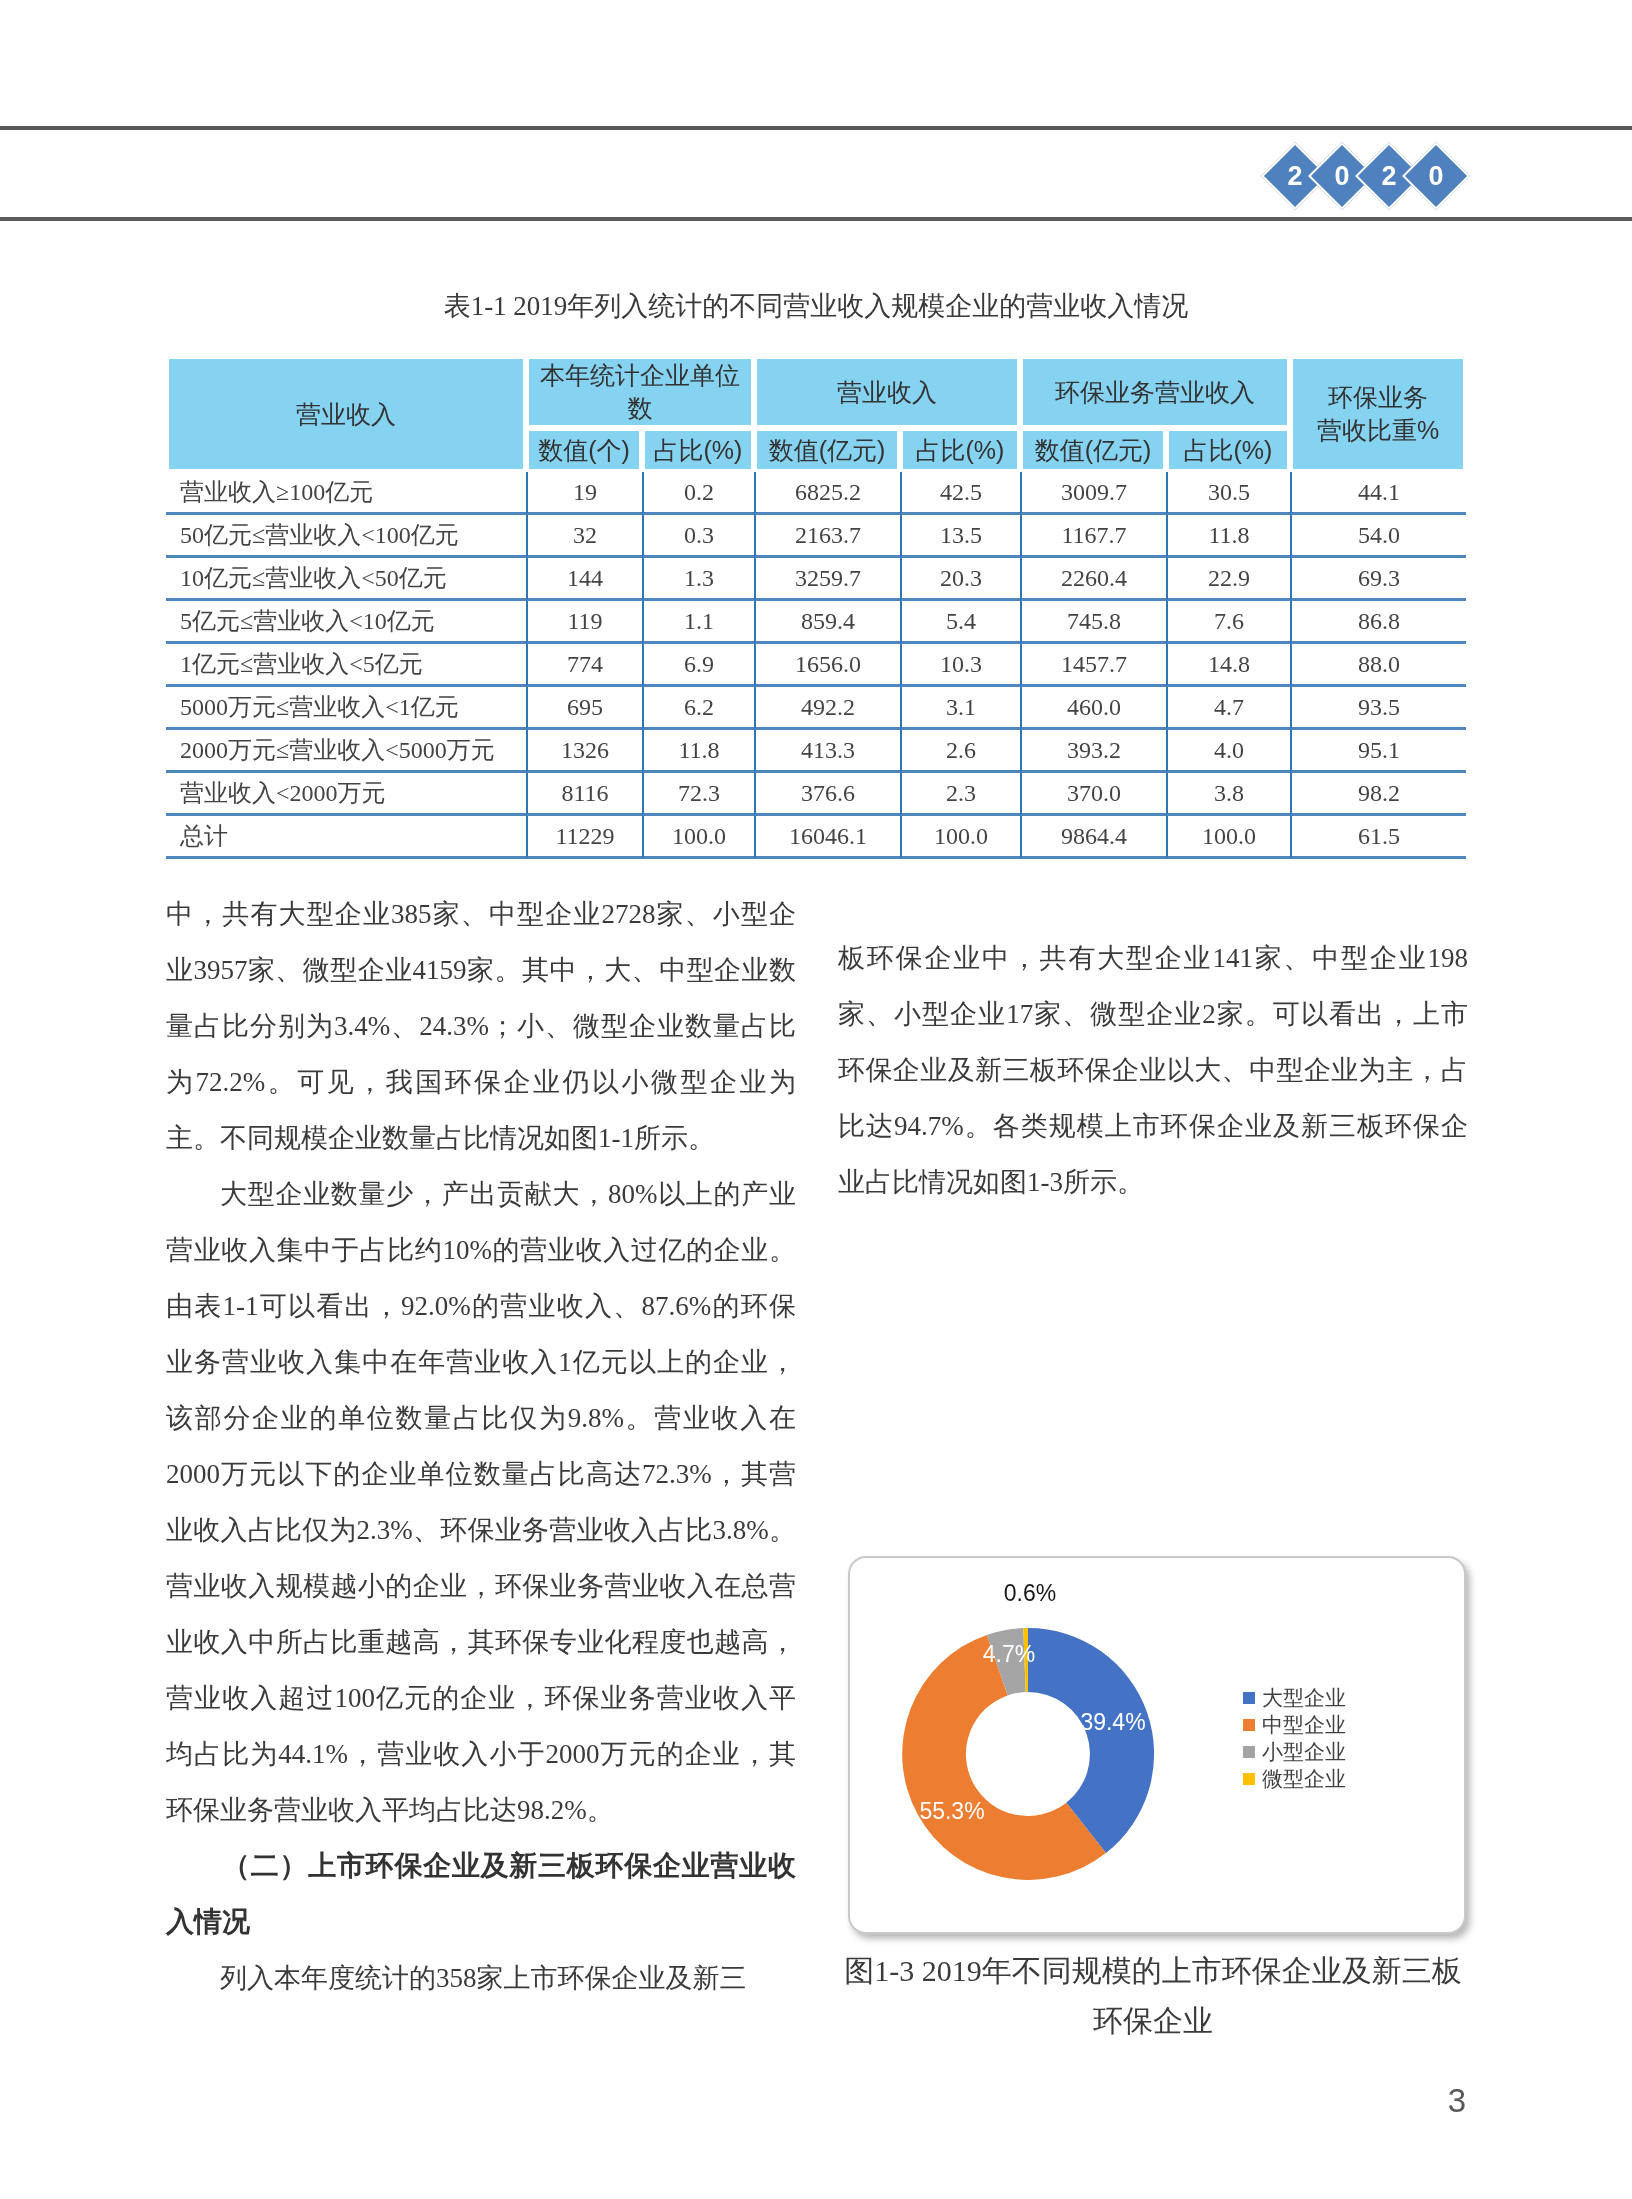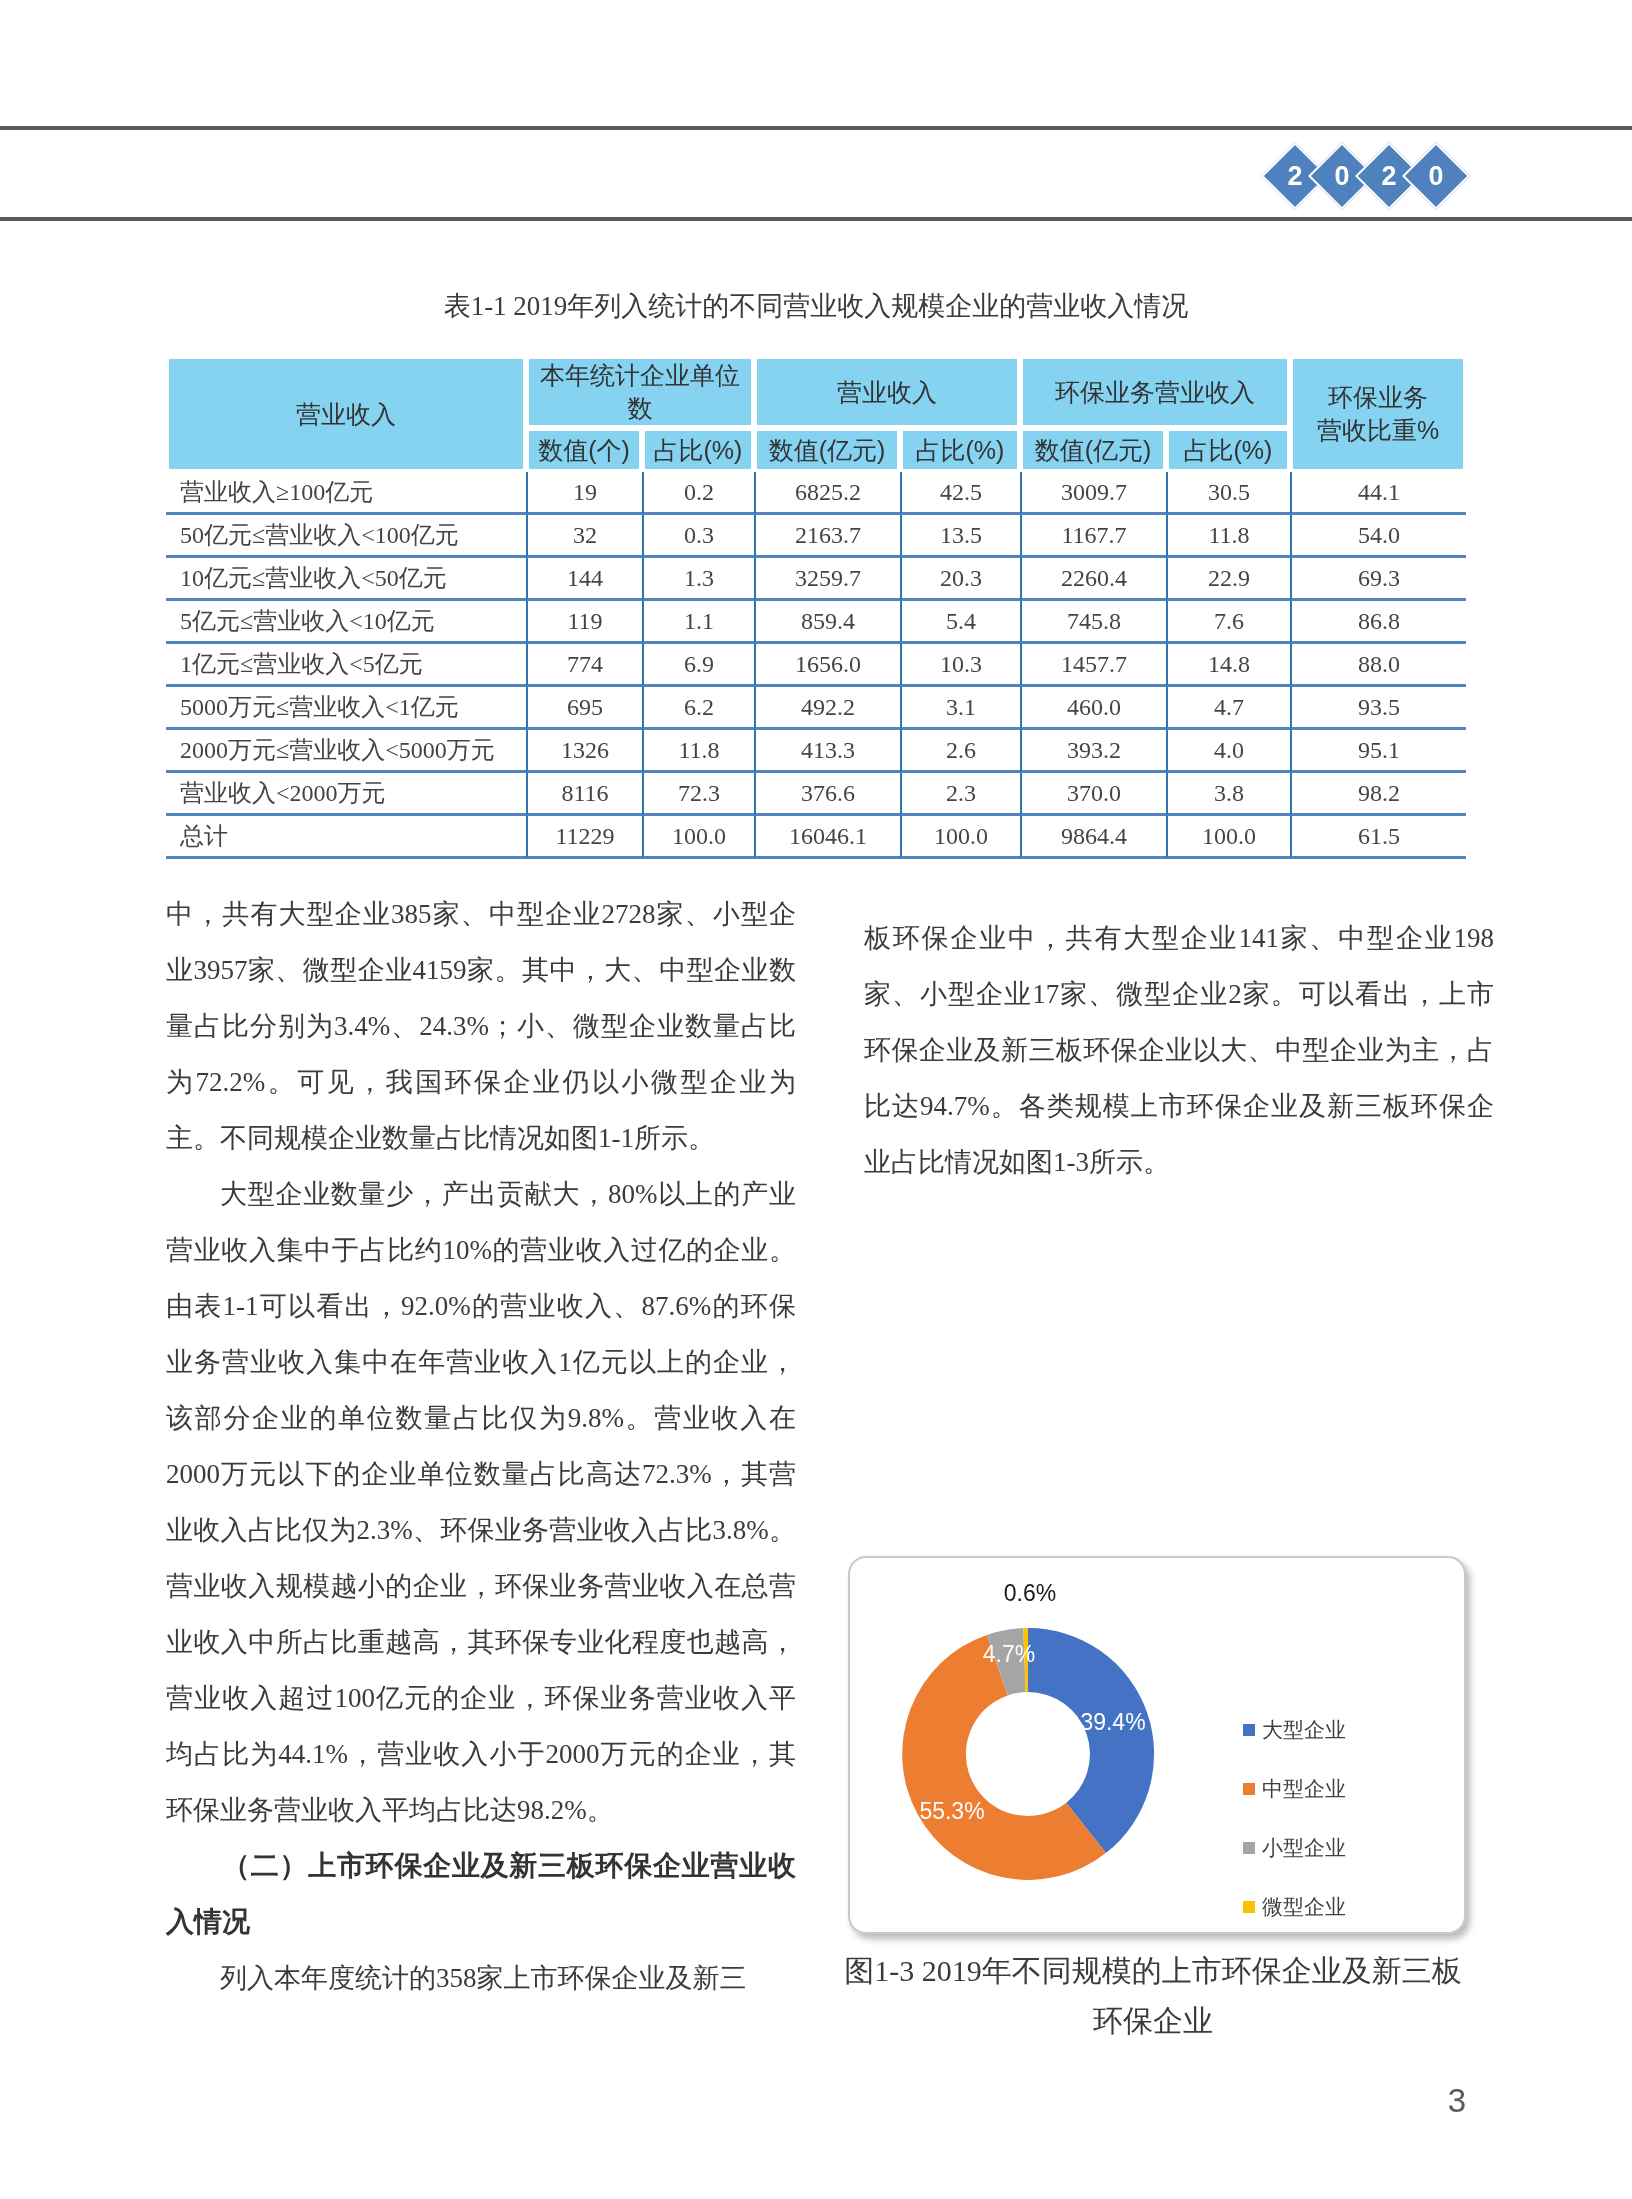--- a/index.html
+++ b/index.html
@@ -42,40 +42,40 @@
     background:#ffffff;height:40px;padding:0;
     font-size:24px;color:#444444;text-align:center;vertical-align:middle;
     border-bottom:3px solid #4e86be;
   }
   table.data tbody td.label-cell{text-align:left;padding-left:14px;}
   table.data tbody td + td{border-left:2px solid #2e75b6;}
   
   .col{position:absolute;width:630px;font-size:27px;line-height:56px;
        text-align:justify;color:#3b3b3b;}
   .col-left{left:166px;top:886px;}
-  .col-right{left:838px;top:910px;margin-left:26px;}
+  .col-right{left:838px;top:930px;}
   .col p{margin:0;}
   .col p.indent{text-indent:2em;}
   .section-heading{
     margin:26px 0 0 0;text-indent:2em;font-weight:bold;
     font-family:"Liberation Sans","DejaVu Sans",sans-serif;
     font-size:28px;color:#333333;text-align:justify;line-height:56px;
   }
   
   .chart-card{
     position:absolute;left:848px;top:1556px;width:614px;height:374px;
     background:#ffffff;border:2px solid #c9c9c9;border-radius:18px;
     box-shadow:4px 5px 7px rgba(0,0,0,0.28);
   }
   .chart-card svg{position:absolute;left:0;top:0;}
   .slice-label{
     font-family:"Liberation Sans","DejaVu Sans",sans-serif;font-size:23px;
   }
   .legend{position:absolute;left:393px;top:126px;}
-  .legend-item{display:flex;align-items:center;height:27px;margin-top:32px;}
+  .legend-item{display:flex;align-items:center;height:27px;}
   .legend-swatch{width:12px;height:12px;margin-right:7px;flex:0 0 auto;}
   .legend-label{font-size:21px;color:#404040;}
   .figure-caption{
     position:absolute;left:838px;top:1946px;width:630px;text-align:center;
     font-size:30px;line-height:50px;color:#3b3b3b;
   }
   .page-number{
     position:absolute;left:1400px;top:2082px;width:66px;text-align:right;
     font-size:33px;color:#595959;font-family:"Liberation Sans","DejaVu Sans",sans-serif;
   }

